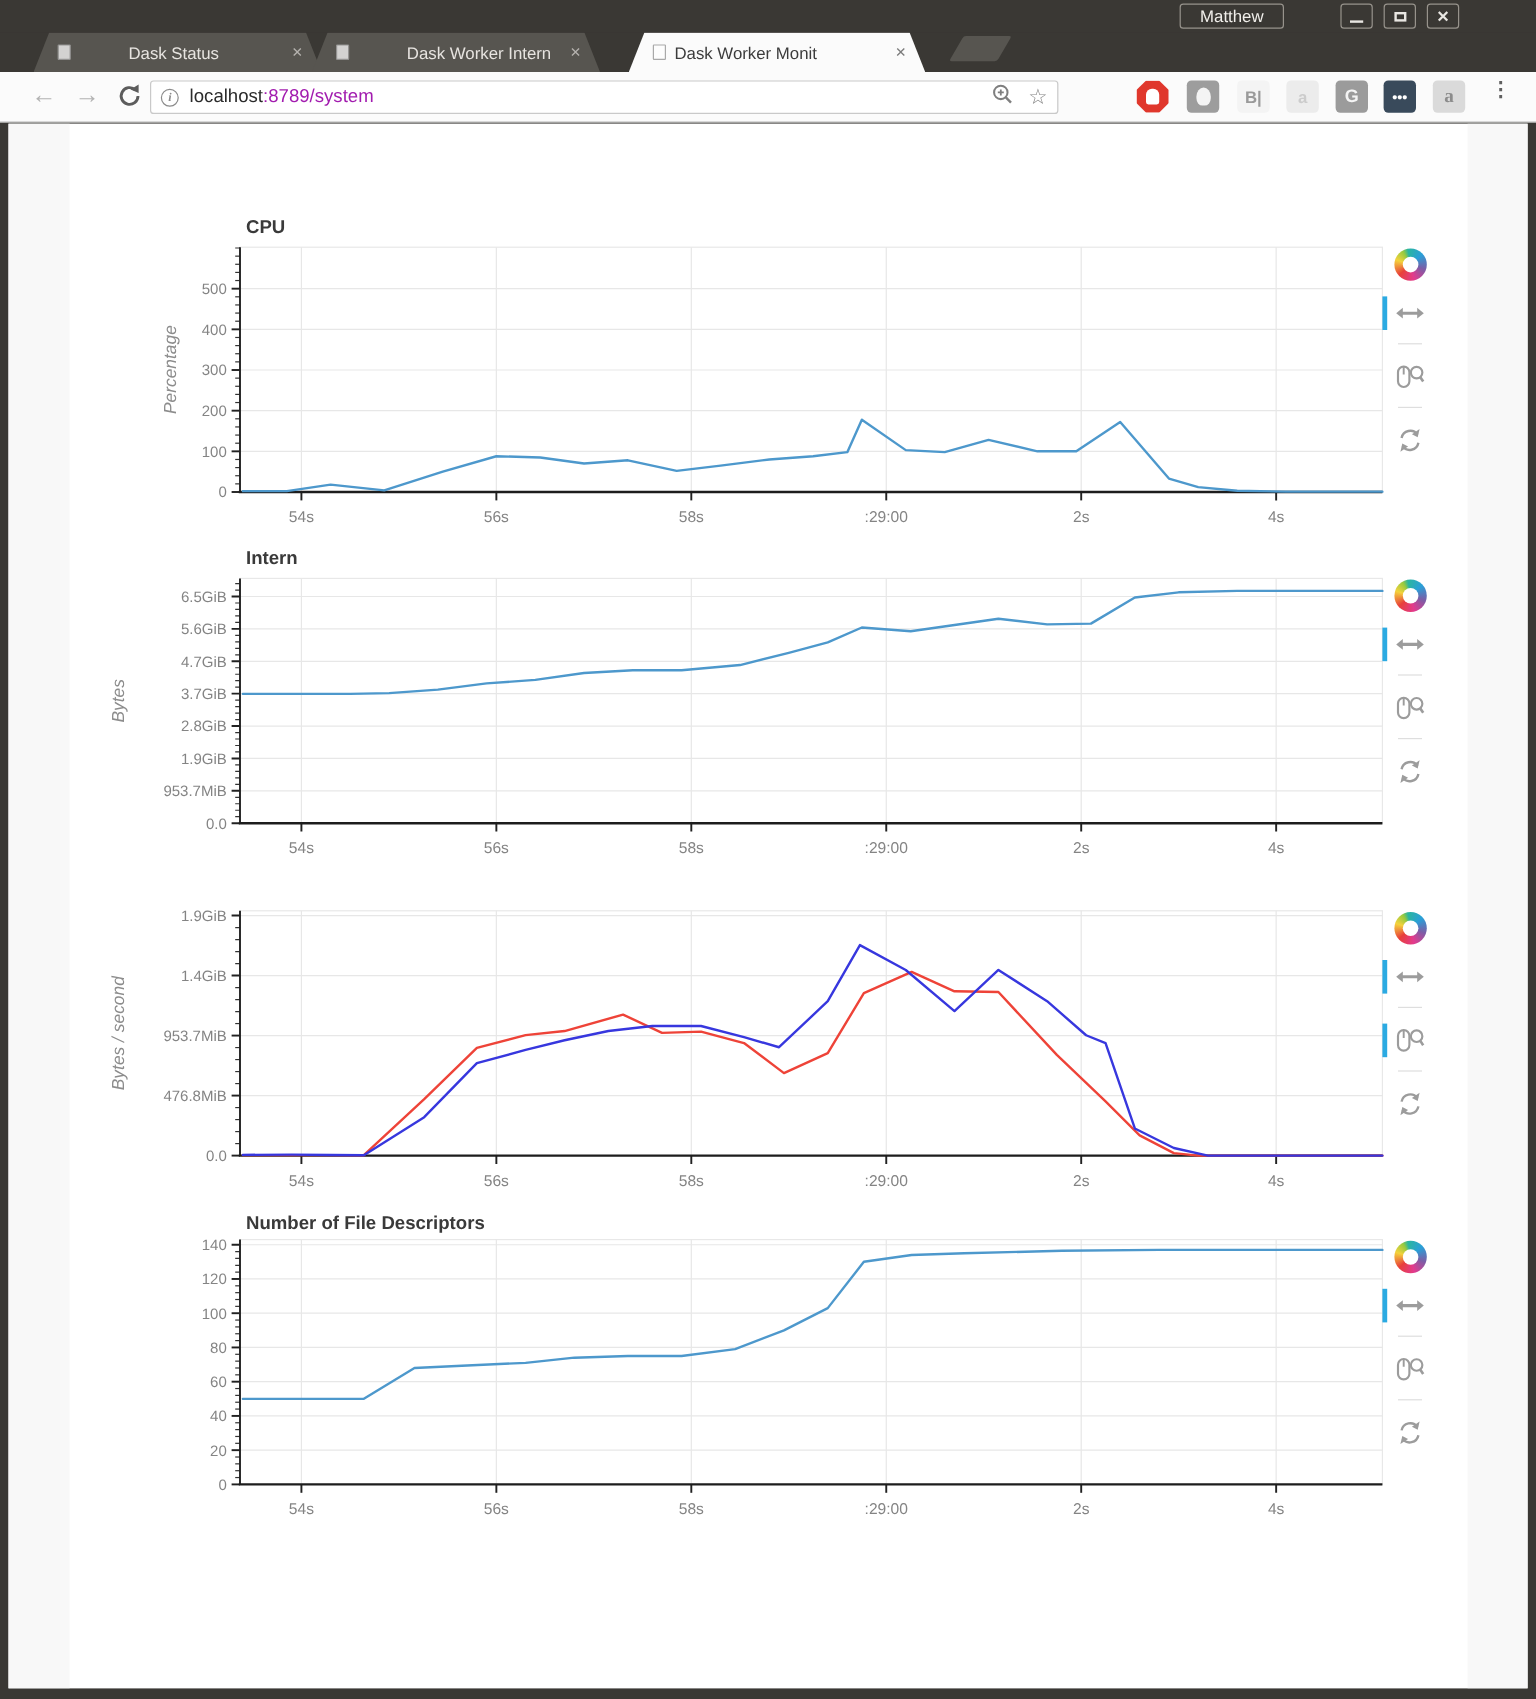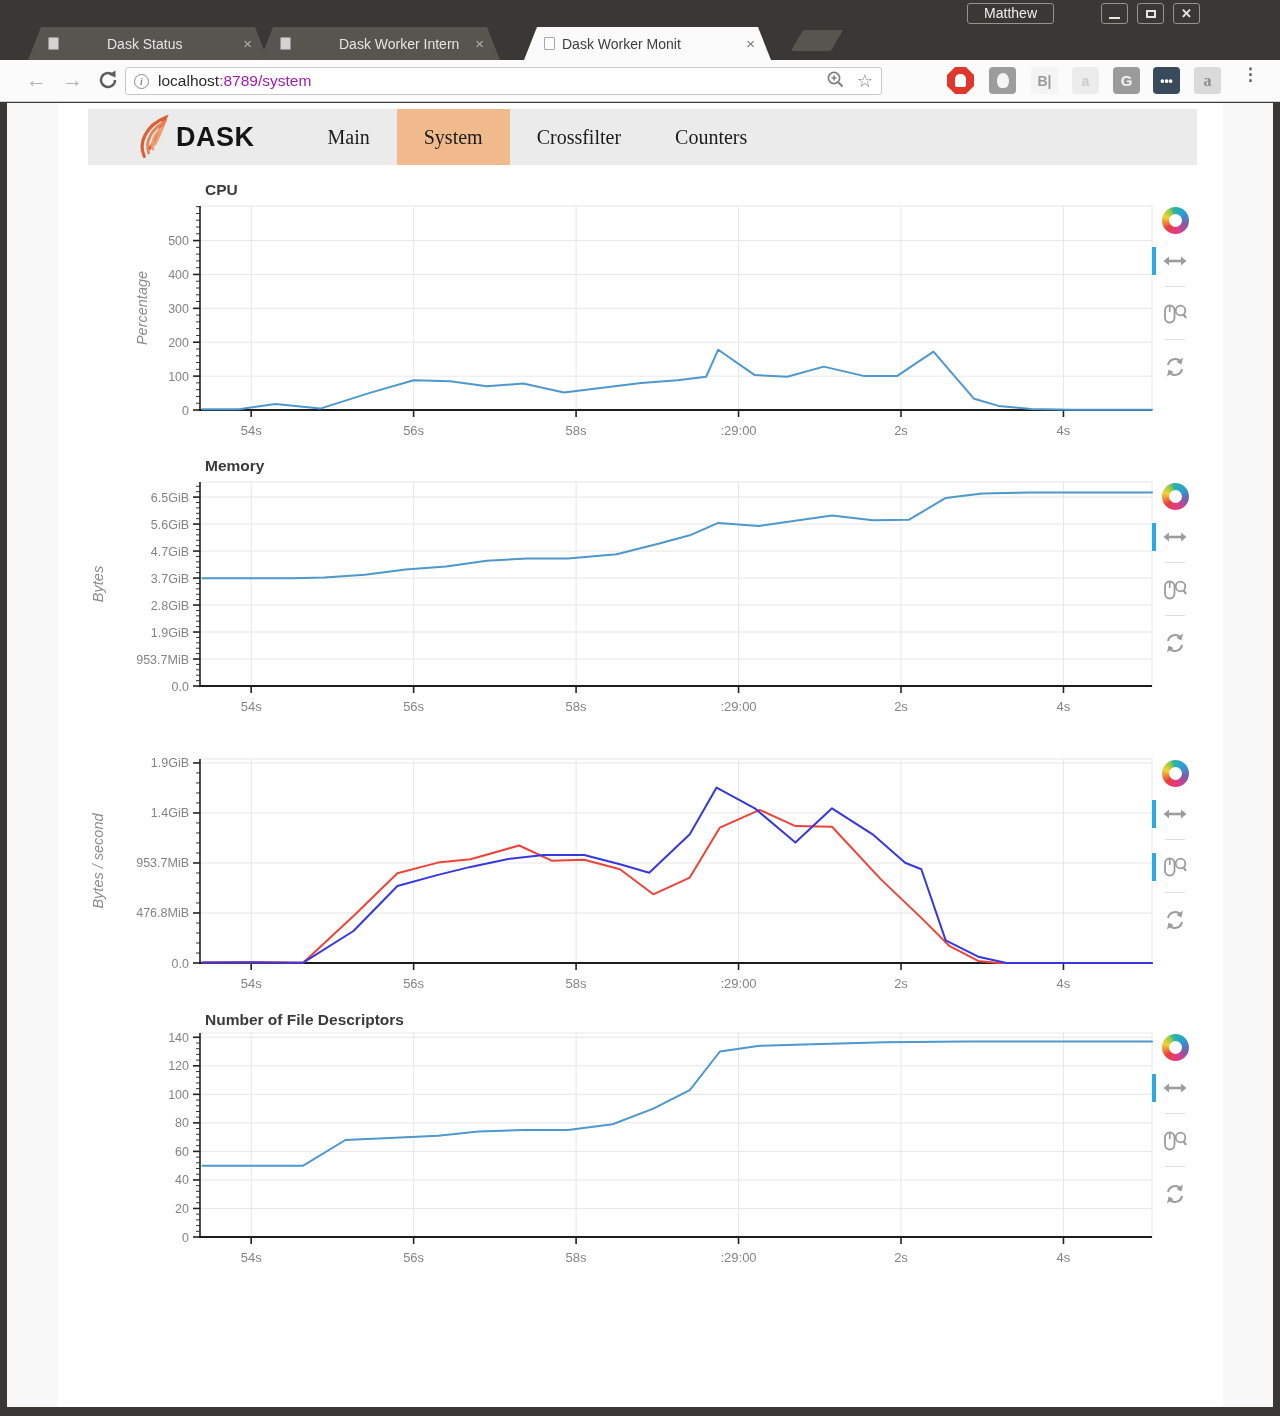--- a/index.html
+++ b/index.html
@@ -1,21 +1,21 @@
 <!DOCTYPE html>
 <html><head>
 <meta charset="utf-8">
 <style>
   * { margin:0; padding:0; box-sizing:border-box; }
   html,body { width:1280px; height:1416px; overflow:hidden; background:#2e2c29; font-family:"Liberation Sans",sans-serif; }
 
   .window { position:absolute; inset:0; background:#3a3834; }
 
   
-  .titlebar { position:absolute; left:0; top:0; right:16px; height:27px; background:#3a3834; }
+  .titlebar { position:absolute; left:0; top:0; right:0; height:27px; background:#3a3834; }
   .user-badge { position:absolute; right:210px; top:3px; height:21px; padding:0 16px; border:1px solid #97938c;
     border-radius:3px; color:#f1efeb; font-size:14px; line-height:19px; }
   .tb-btn { position:absolute; top:3px; width:27px; height:21px; border:1px solid #97938c; border-radius:3px;
     display:flex; align-items:center; justify-content:center; }
   .tb-btn .bar { width:11px; height:2px; background:#e9e7e3; margin-top:9px; }
   .tb-btn .box { width:10px; height:8px; border:2px solid #e9e7e3; }
   .tb-btn .x { color:#e9e7e3; font-size:13px; font-weight:bold; line-height:1; }
   #btn-min { right:136px; } #btn-max { right:100px; } #btn-close { right:64px; }
 
   
@@ -159,36 +159,20 @@
     <div class="ext ext-g">G</div>
     <div class="ext ext-dots">•••</div>
     <div class="ext ext-a">a</div>
     <div class="menu-dots">⋮</div>
   </div>
 
   <div class="page">
     <div class="gutter gutter-left"></div>
     <div class="gutter gutter-right"></div>
 
-    <div class="navbar">
-      <div class="brand">
-        <svg width="40" height="46" viewBox="0 0 22 26">
-          <path d="M5.5 24 C2 16 6.5 6.5 17.5 2 C14 9 13 14 8.5 19.5" fill="none" stroke="#d95f35" stroke-width="1.8" stroke-linecap="round"></path>
-          <path d="M8 22 C5.8 15.5 9.5 8.5 17 4.5 C14.5 10 13 14.5 9.8 18.5" fill="none" stroke="#e8815a" stroke-width="1.6" stroke-linecap="round"></path>
-          <path d="M10.5 20 C9.3 15.5 11.5 11 16 7.5 C14.2 11.5 13.2 14.5 11.4 17.3" fill="none" stroke="#eda173" stroke-width="1.4" stroke-linecap="round"></path>
-        </svg>
-        <span class="brand-name">DASK</span>
-      </div>
-      <div class="nav-items">
-        <div class="nav-item">Main</div>
-        <div class="nav-item active">System</div>
-        <div class="nav-item">Crossfilter</div>
-        <div class="nav-item">Counters</div>
-      </div>
-    </div>
 
     <div id="charts">
         <div class="chart-title" style="top: 78px;">CPU</div>
         <svg width="1068" height="260" class="chart-svg" style="top: 89px;">
           <rect x="110" y="14" width="952" height="204" fill="#ffffff" stroke="#e8e8e8" stroke-width="1"></rect>
           <line x1="161.1740614334473" y1="14" x2="161.1740614334473" y2="218" stroke="#e7e7e7" stroke-width="1"></line>
           <line x1="323.63139931740625" y1="14" x2="323.63139931740625" y2="218" stroke="#e7e7e7" stroke-width="1"></line>
           <line x1="486.0887372013652" y1="14" x2="486.0887372013652" y2="218" stroke="#e7e7e7" stroke-width="1"></line>
           <line x1="648.5460750853241" y1="14" x2="648.5460750853241" y2="218" stroke="#e7e7e7" stroke-width="1"></line>
           <line x1="811.0034129692831" y1="14" x2="811.0034129692831" y2="218" stroke="#e7e7e7" stroke-width="1"></line>
@@ -273,21 +257,21 @@
           <div class="bk-sep"></div>
           <div class="bk-tool">
             <svg width="24" height="24" viewBox="0 0 24 24">
               <path d="M5 10 A 7.3 7.3 0 0 1 18.2 7.2" fill="none" stroke="#9c9c9c" stroke-width="2"></path>
               <polygon points="20,2.6 18.4,9.4 13.6,6.9" fill="#9c9c9c"></polygon>
               <path d="M19 14 A 7.3 7.3 0 0 1 5.8 16.8" fill="none" stroke="#9c9c9c" stroke-width="2"></path>
               <polygon points="4,21.4 5.6,14.6 10.4,17.1" fill="#9c9c9c"></polygon>
             </svg>
           </div>
         </div>
-        <div class="chart-title" style="top: 354px;">Memory</div>
+        <div class="chart-title" style="top: 354px;">Intern</div>
         <svg width="1068" height="260" class="chart-svg" style="top: 365px;">
           <rect x="110" y="14" width="952" height="204" fill="#ffffff" stroke="#e8e8e8" stroke-width="1"></rect>
           <line x1="161.1740614334473" y1="14" x2="161.1740614334473" y2="218" stroke="#e7e7e7" stroke-width="1"></line>
           <line x1="323.63139931740625" y1="14" x2="323.63139931740625" y2="218" stroke="#e7e7e7" stroke-width="1"></line>
           <line x1="486.0887372013652" y1="14" x2="486.0887372013652" y2="218" stroke="#e7e7e7" stroke-width="1"></line>
           <line x1="648.5460750853241" y1="14" x2="648.5460750853241" y2="218" stroke="#e7e7e7" stroke-width="1"></line>
           <line x1="811.0034129692831" y1="14" x2="811.0034129692831" y2="218" stroke="#e7e7e7" stroke-width="1"></line>
           <line x1="973.4607508532421" y1="14" x2="973.4607508532421" y2="218" stroke="#e7e7e7" stroke-width="1"></line>
           <line x1="110" y1="191.0134659090909" x2="1062" y2="191.0134659090909" stroke="#e7e7e7" stroke-width="1"></line>
           <line x1="110" y1="164.02693181818182" x2="1062" y2="164.02693181818182" stroke="#e7e7e7" stroke-width="1"></line>

